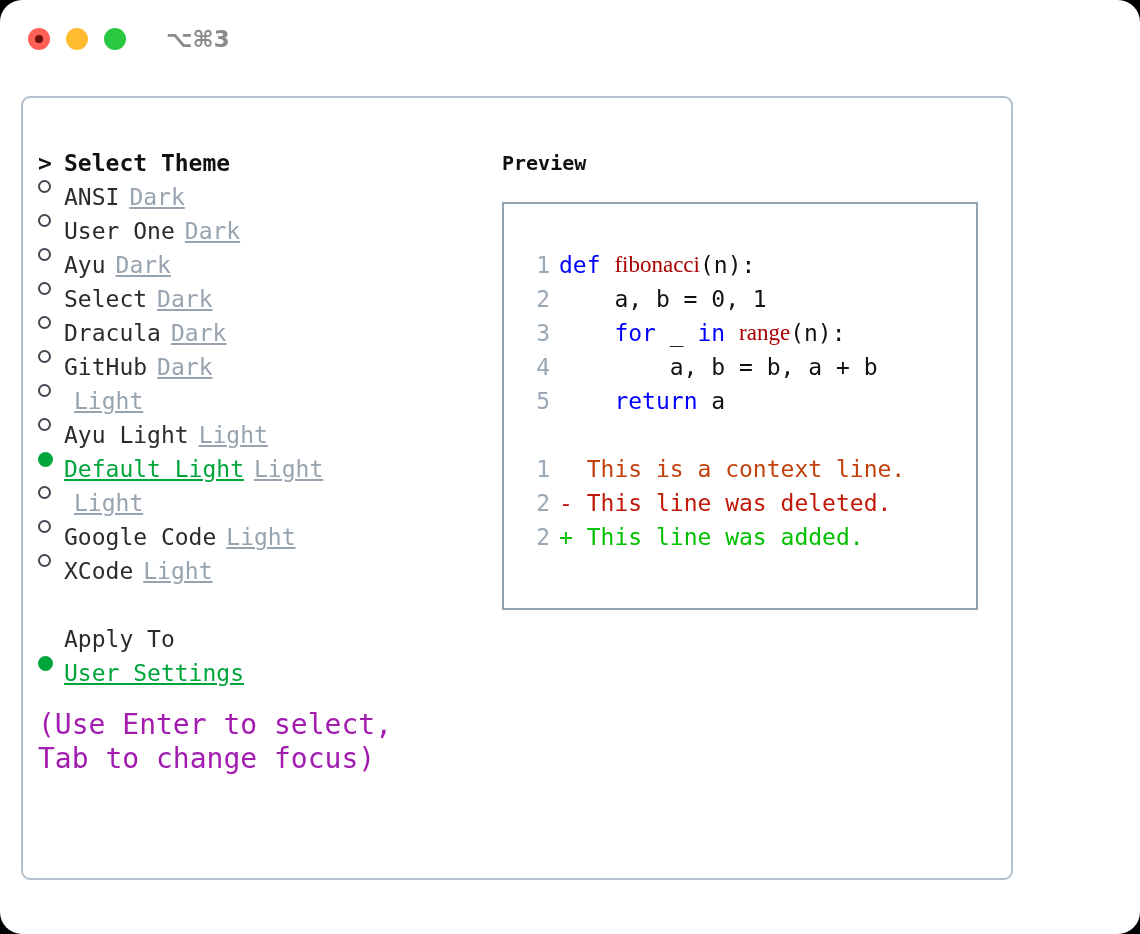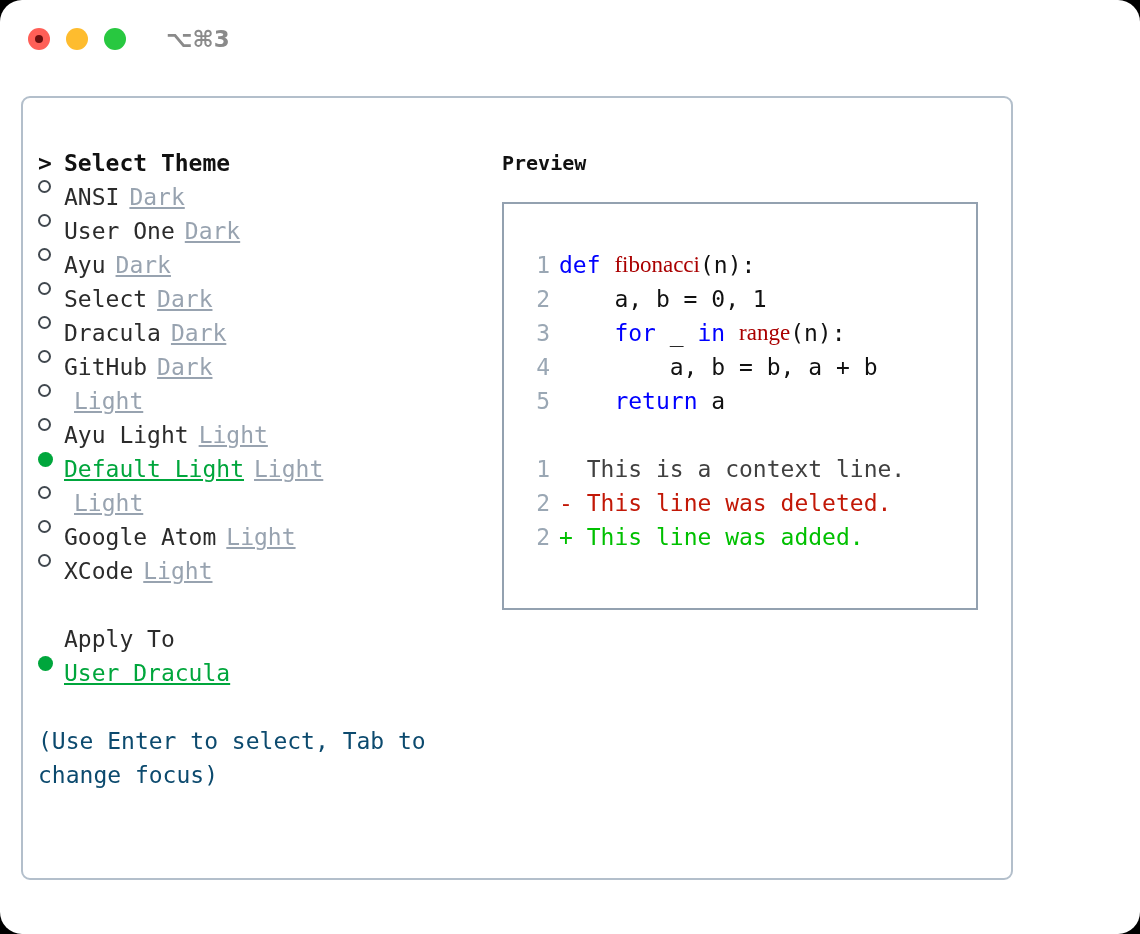--- a/index.html
+++ b/index.html
@@ -150,24 +150,24 @@
     color: #2b2b2b;
     display: flex;
     align-items: center;
     white-space: pre;
   }
   .section-head .marker { width: 26px; flex: none; }
 
   .spacer-34 { height: 34px; }
 
   .hint {
-    margin-top: 34px;
-    font-size: 23px;
-    line-height: 34px;
-    color: #0c4a6e;
+    margin-top: 18px;
+    font-size: 28px;
+    line-height: 34px;
+    color: #a21caf;
     width: 400px;
   }
 
   
   .right-pane {
     position: absolute;
     left: 479px;
     top: 48px;
     width: 490px;
   }
@@ -205,21 +205,21 @@
     color: #9aa7b4;
     width: 28px;
     text-align: right;
     flex: none;
     margin-right: 9px;
   }
   .tok-kw  { color: #0000ff; }
   .tok-fn  { color: #aa0000; font-family: Liberation Serif, serif; }
   .tok-pl  { color: #111111; }
   .blank-line { height: 34px; }
-  .diff-ctx { color: #404040; }
+  .diff-ctx { color: #c2410c; }
   .diff-del { color: #c21807; }
   .diff-add { color: #00c000; }
 </style>
 </head>
 <body>
 
 <div class="window">
 
   <div class="titlebar">
     <div class="lights">
@@ -243,33 +243,33 @@
           <div class="opt-row"><span class="bullet"><span class="dot-hollow"></span></span><span class="opt-label">ANSI</span><span class="opt-tag">Dark</span></div>
           <div class="opt-row"><span class="bullet"><span class="dot-hollow"></span></span><span class="opt-label">User One</span><span class="opt-tag">Dark</span></div>
           <div class="opt-row"><span class="bullet"><span class="dot-hollow"></span></span><span class="opt-label">Ayu</span><span class="opt-tag">Dark</span></div>
           <div class="opt-row"><span class="bullet"><span class="dot-hollow"></span></span><span class="opt-label">Select</span><span class="opt-tag">Dark</span></div>
           <div class="opt-row"><span class="bullet"><span class="dot-hollow"></span></span><span class="opt-label">Dracula</span><span class="opt-tag">Dark</span></div>
           <div class="opt-row"><span class="bullet"><span class="dot-hollow"></span></span><span class="opt-label">GitHub</span><span class="opt-tag">Dark</span></div>
           <div class="opt-row"><span class="bullet"><span class="dot-hollow"></span></span><span class="opt-tag">Light</span></div>
           <div class="opt-row"><span class="bullet"><span class="dot-hollow"></span></span><span class="opt-label">Ayu Light</span><span class="opt-tag">Light</span></div>
           <div class="opt-row selected"><span class="bullet"><span class="dot-filled"></span></span><span class="opt-label">Default Light</span><span class="opt-tag">Light</span></div>
           <div class="opt-row"><span class="bullet"><span class="dot-hollow"></span></span><span class="opt-tag">Light</span></div>
-          <div class="opt-row"><span class="bullet"><span class="dot-hollow"></span></span><span class="opt-label">Google Atom</span><span class="opt-tag">Light</span></div>
+          <div class="opt-row"><span class="bullet"><span class="dot-hollow"></span></span><span class="opt-label">Google Code</span><span class="opt-tag">Light</span></div>
           <div class="opt-row"><span class="bullet"><span class="dot-hollow"></span></span><span class="opt-label">XCode</span><span class="opt-tag">Light</span></div>
         </div>
 
       <div class="spacer-34"></div>
 
       <div class="section-head">
         <span class="marker"></span>
         <span>Apply To</span>
       </div>
 
       <div id="apply-to-list">
-          <div class="opt-row selected"><span class="bullet"><span class="dot-filled"></span></span><span class="opt-label">User Dracula</span></div>
+          <div class="opt-row selected"><span class="bullet"><span class="dot-filled"></span></span><span class="opt-label">User Settings</span></div>
         </div>
 
       <div class="hint">(Use Enter to select, Tab to change focus)</div>
     </div>
 
     <div class="right-pane">
       <div class="preview-title">Preview</div>
       <div class="preview-box">
         <div class="code" id="preview-code"><div class="code-line"><span class="lineno">1</span><span class="tok-kw">def </span><span class="tok-fn">fibonacci</span><span class="tok-pl">(n):</span></div><div class="code-line"><span class="lineno">2</span><span class="tok-pl">    a, b = 0, 1</span></div><div class="code-line"><span class="lineno">3</span><span class="tok-pl">    </span><span class="tok-kw">for</span><span class="tok-pl"> _ </span><span class="tok-kw">in</span><span class="tok-pl"> </span><span class="tok-fn">range</span><span class="tok-pl">(n):</span></div><div class="code-line"><span class="lineno">4</span><span class="tok-pl">        a, b = b, a + b</span></div><div class="code-line"><span class="lineno">5</span><span class="tok-pl">    </span><span class="tok-kw">return</span><span class="tok-pl"> a</span></div><div class="blank-line"></div><div class="code-line"><span class="lineno">1</span><span class="diff-ctx"> </span><span class="diff-ctx"> This is a context line.</span></div><div class="code-line"><span class="lineno">2</span><span class="diff-del">-</span><span class="diff-del"> This line was deleted.</span></div><div class="code-line"><span class="lineno">2</span><span class="diff-add">+</span><span class="diff-add"> This line was added.</span></div></div>
       </div>

